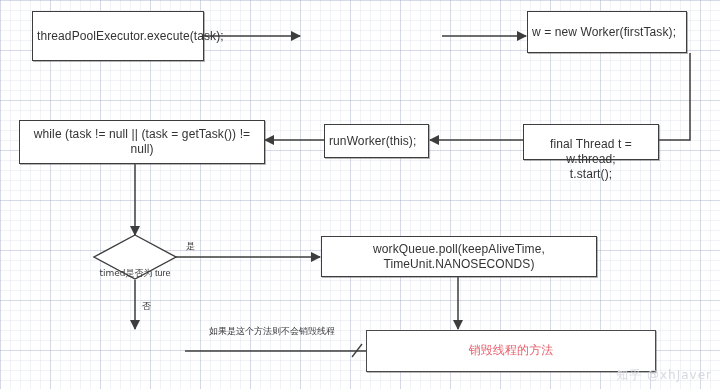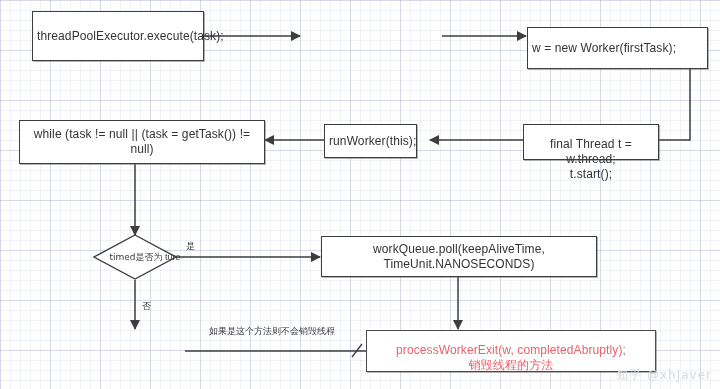--- a/index.html
+++ b/index.html
@@ -125,38 +125,38 @@
     <path d="M 352 357 L 362 344" stroke="#3d3d3d" stroke-width="1.3" fill="none"></path>
 
     <polygon points="135,235 176,257 135,279 94,257" fill="#ffffff" stroke="#3d3d3d" stroke-width="1.4"></polygon>
   </svg>
 
   <div class="node" style="left:32px; top:11px; width:172px; height:50px;">
     <span>threadPoolExecutor.execute(task);</span>
   </div>
 
 
-  <div class="node" style="left:527px; top:27px; width:181px; height:42px;">
+  <div class="node" style="left:527px; top:11px; width:160px; height:42px;">
     <span>w = new Worker(firstTask);</span>
   </div>
 
   <div class="node" style="left:19px; top:120px; width:246px; height:44px;">
     <span>while (task != null || (task = getTask()) != null)</span>
   </div>
 
-  <div class="node" style="left:324px; top:124px; width:93px; height:34px;">
+  <div class="node" style="left:324px; top:124px; width:105px; height:34px;">
     <span>runWorker(this);</span>
   </div>
 
   <div class="node" style="left:523px; top:124px; width:136px; height:36px; flex-direction:column;">
     <span>final Thread t = w.thread;</span>
     <span>t.start();</span>
   </div>
 
-  <div class="diamond-wrap" style="left:104px; top:235px; width:82px; height:44px;">
+  <div class="diamond-wrap" style="left:94px; top:235px; width:82px; height:44px;align-items:flex-end;">
     <div class="diamond-label">
       <span class="cn">timed是否为</span>
       <span>ture</span>
     </div>
   </div>
 
   <div class="edge-label cn" style="left:186px; top:240px;">
     <span>是</span>
   </div>
 
@@ -167,19 +167,18 @@
   <div class="node" style="left:321px; top:236px; width:276px; height:41px;">
     <span>workQueue.poll(keepAliveTime, TimeUnit.NANOSECONDS)</span>
   </div>
 
 
   <div class="edge-label cn" style="left:200px; top:325px;margin-left:9px;">
     <span>如果是这个方法则不会销毁线程</span>
   </div>
 
   <div class="node node-red" style="left:366px; top:330px; width:290px; height:42px; flex-direction:column;">
-    <span>processWorkerExit(w, completedAbruptly);</span>
     <span class="cn">销毁线程的方法</span>
   </div>
 
   <div class="watermark">知乎 @xhJaver</div>
 
 </div>
 
 </body></html>

